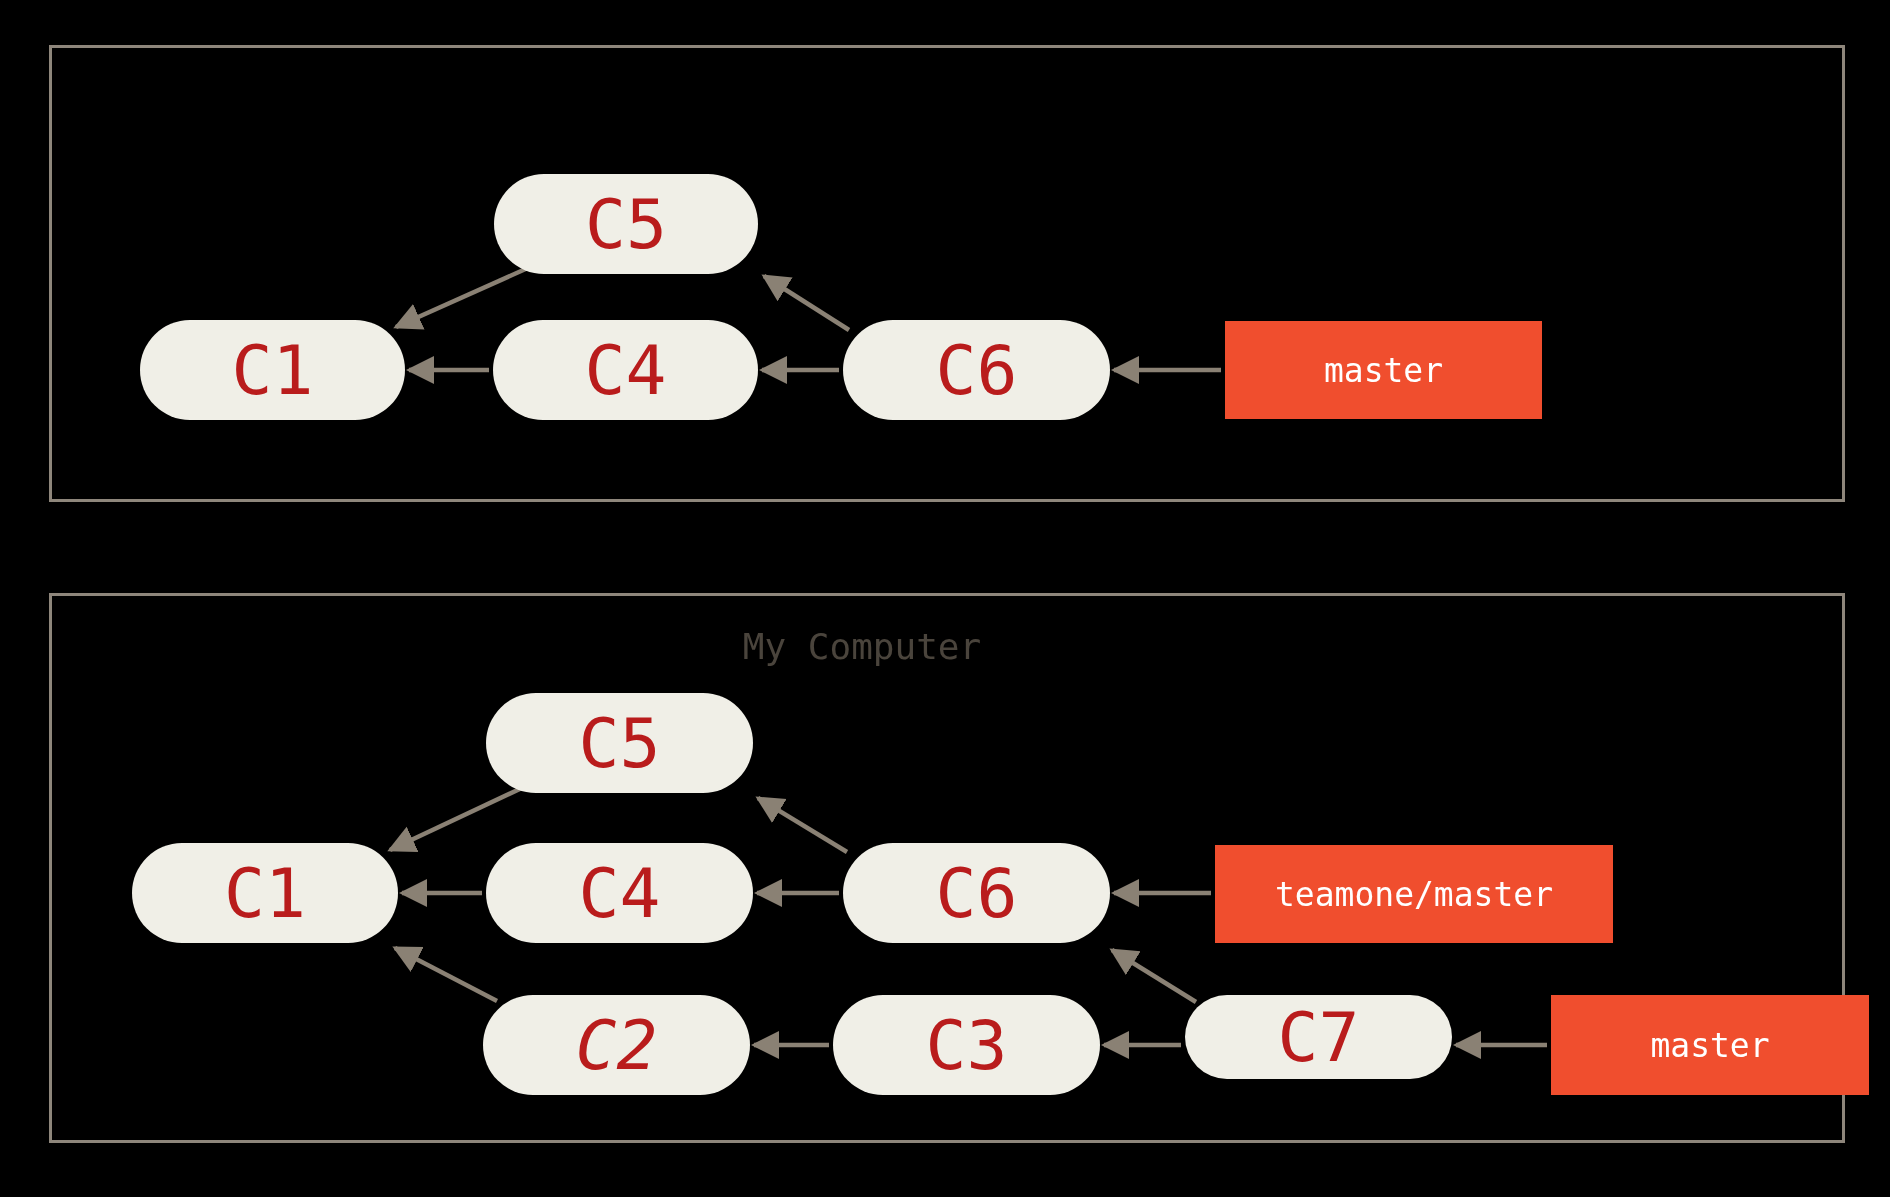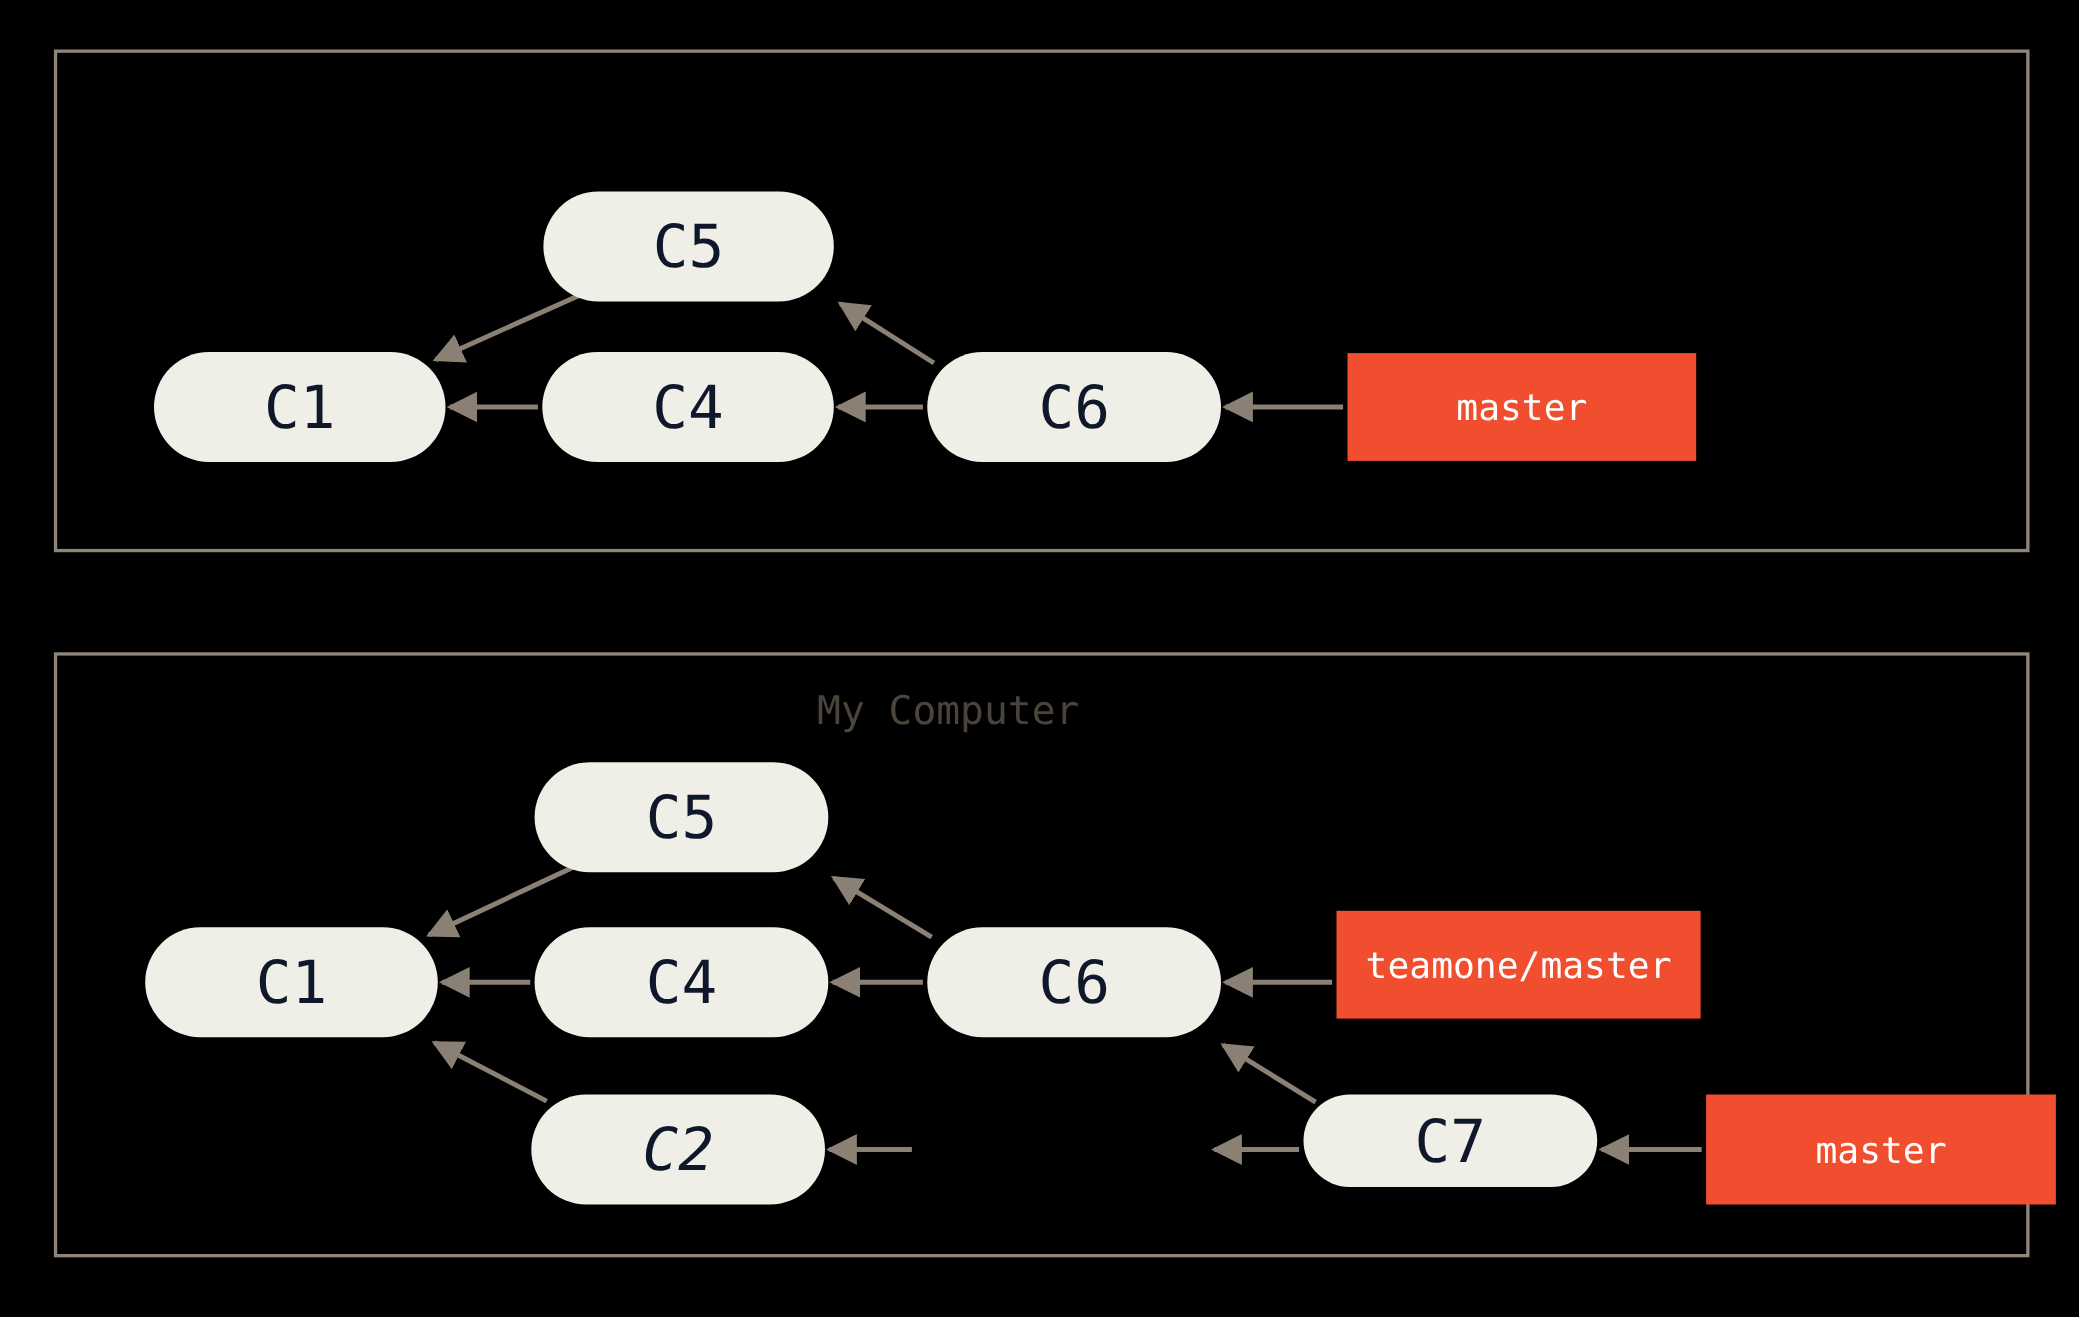--- a/index.html
+++ b/index.html
@@ -34,22 +34,22 @@
   }
   .title-remote { left: 848px; top: 76px; }
   .title-local  { left: 848px; top: 626px; margin-left: 14px; }
   .node {
     position: absolute;
     background: #F0EFE7;
     border-radius: 50px;
     display: flex;
     align-items: center;
     justify-content: center;
-    color: #0f172a;
-    font-size: 54px;
+    color: #b91c1c;
+    font-size: 68px;
     box-sizing: border-box;
   }
   .branch {
     position: absolute;
     background: #F04E2E;
     display: flex;
     align-items: center;
     justify-content: center;
     color: #ffffff;
     font-size: 33px;
@@ -103,18 +103,19 @@
   <div class="node" style="left:494px; top:174px; width:264px; height:100px;">C5</div>
   <div class="node" style="left:140px; top:320px; width:265px; height:100px;">C1</div>
   <div class="node" style="left:493px; top:320px; width:265px; height:100px;">C4</div>
   <div class="node" style="left:843px; top:320px; width:267px; height:100px;">C6</div>
   <div class="branch" style="left:1225px; top:321px; width:317px; height:98px;">master</div>
 
   <div class="node" style="left:486px; top:693px; width:267px; height:100px;">C5</div>
   <div class="node" style="left:132px; top:843px; width:266px; height:100px;">C1</div>
   <div class="node" style="left:486px; top:843px; width:267px; height:100px;">C4</div>
   <div class="node" style="left:843px; top:843px; width:267px; height:100px;">C6</div>
-  <div class="branch" style="left:1215px; top:828px; width:331px; height:98px;">teamone/master</div>
+  <div class="branch" style="left:1215px; top:845px; width:398px; height:98px;">teamone/master</div>
   <div class="node" style="left:483px; top:995px; width:267px; height:100px;font-style:italic;">C2</div>
+  <div class="node" style="left:833px; top:995px; width:267px; height:100px;">C3</div>
   <div class="node" style="left:1185px; top:995px; width:267px; height:84px;">C7</div>
   <div class="branch" style="left:1551px; top:995px; width:318px; height:100px;">master</div>
 
 </div>
 
 </body></html>

